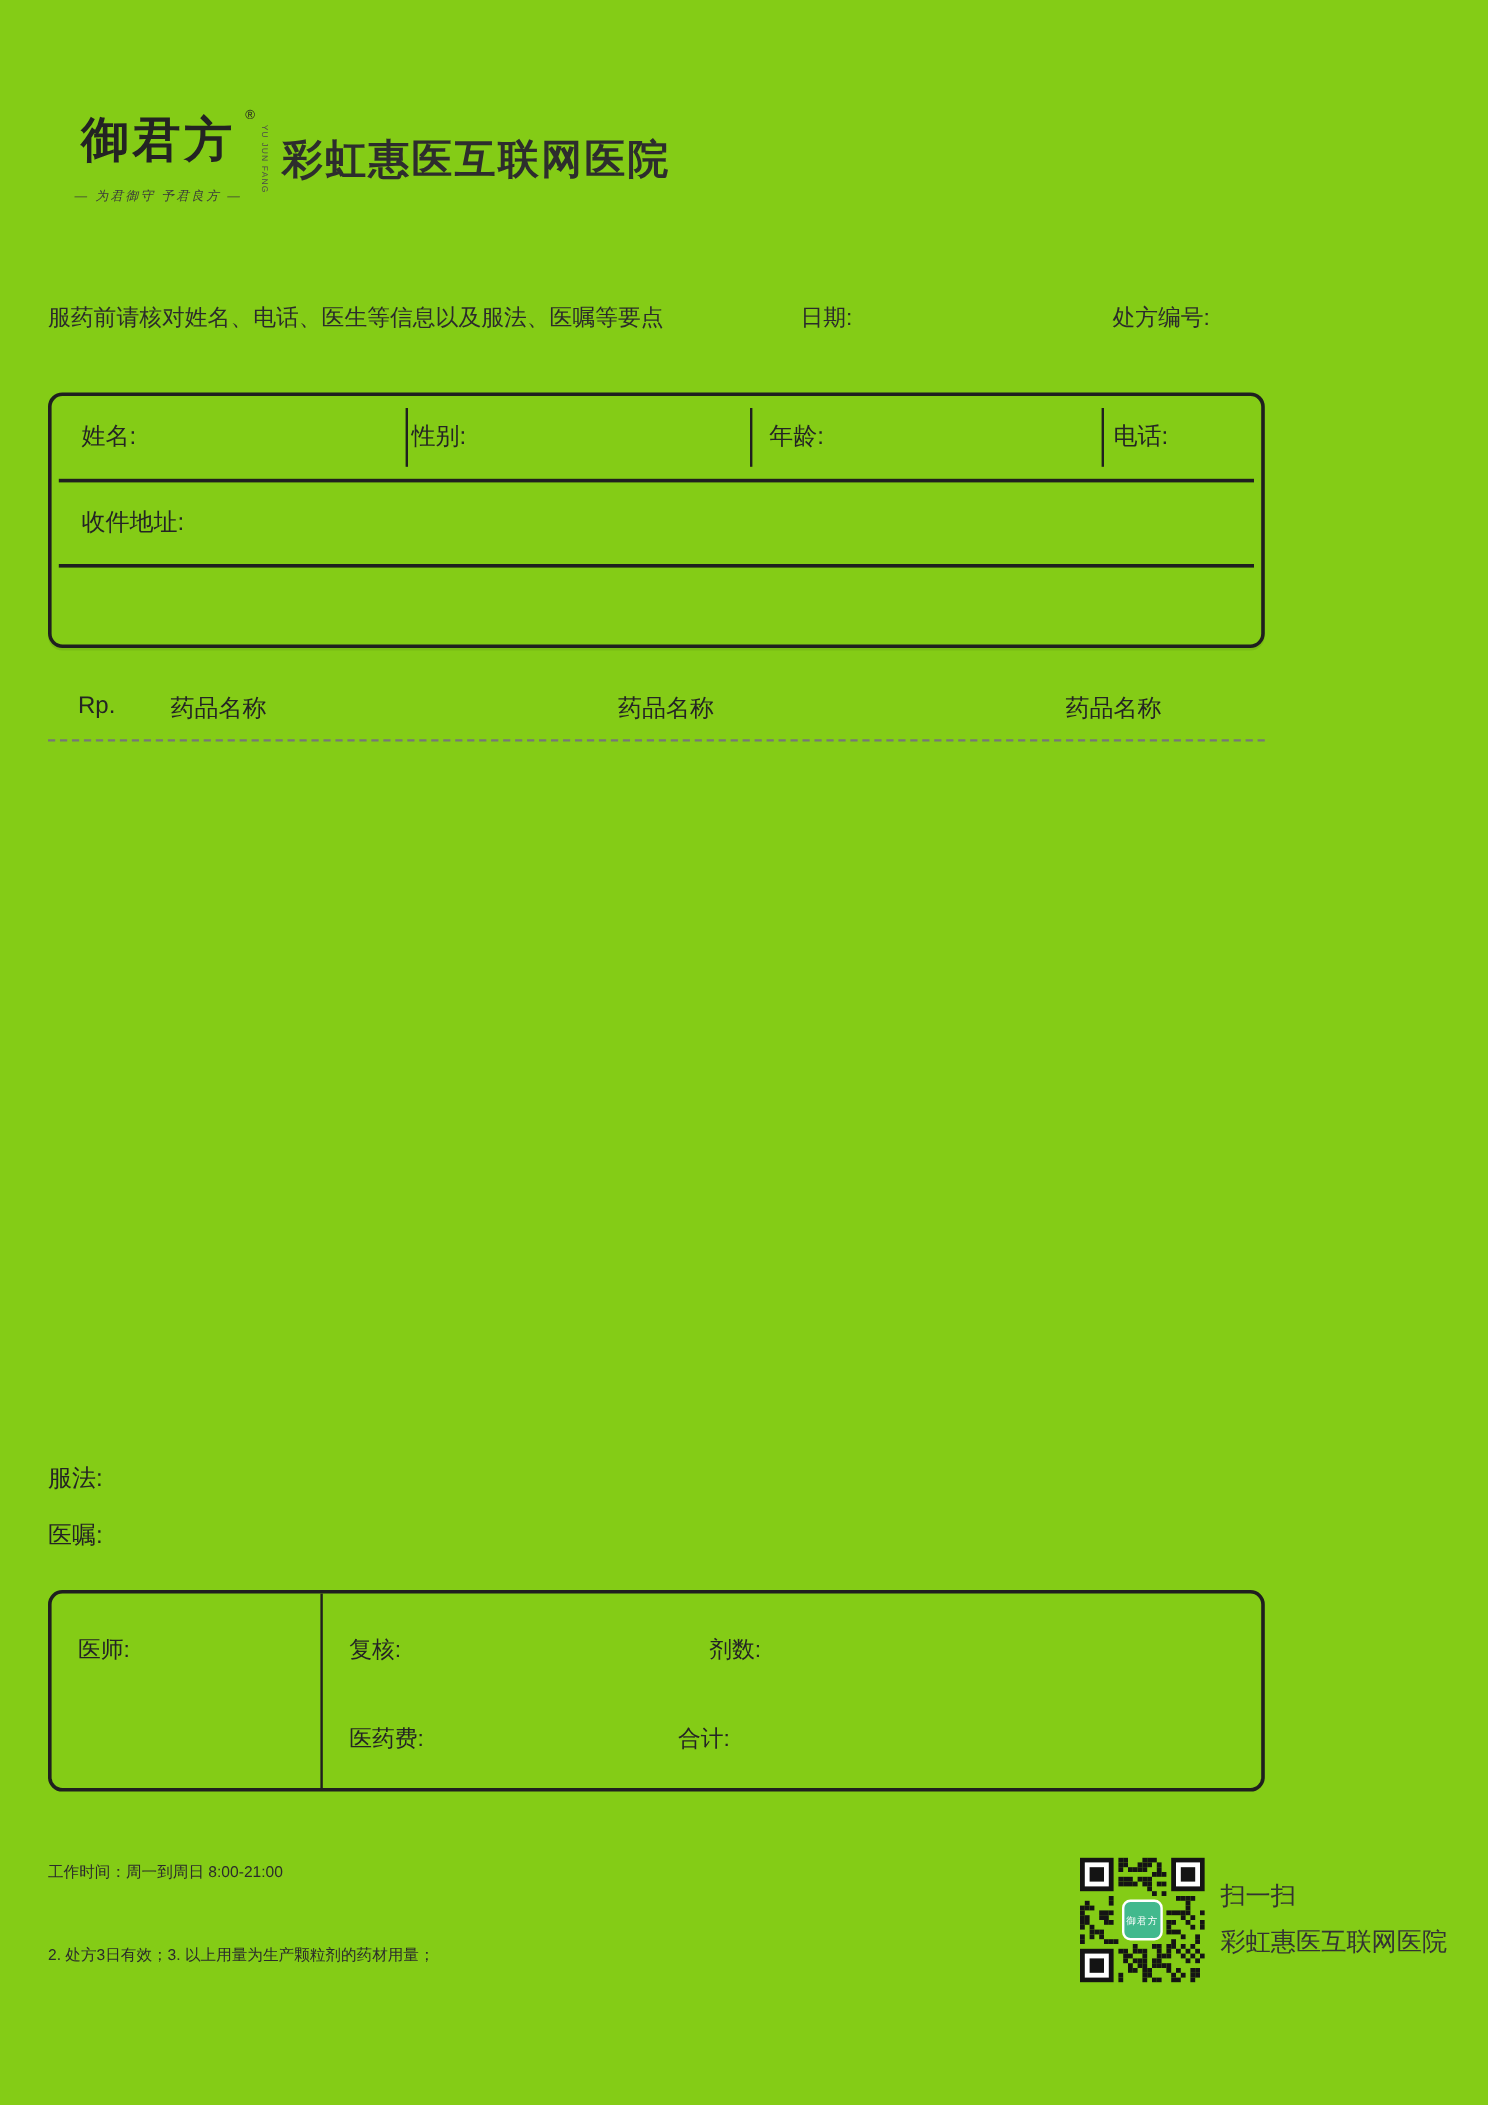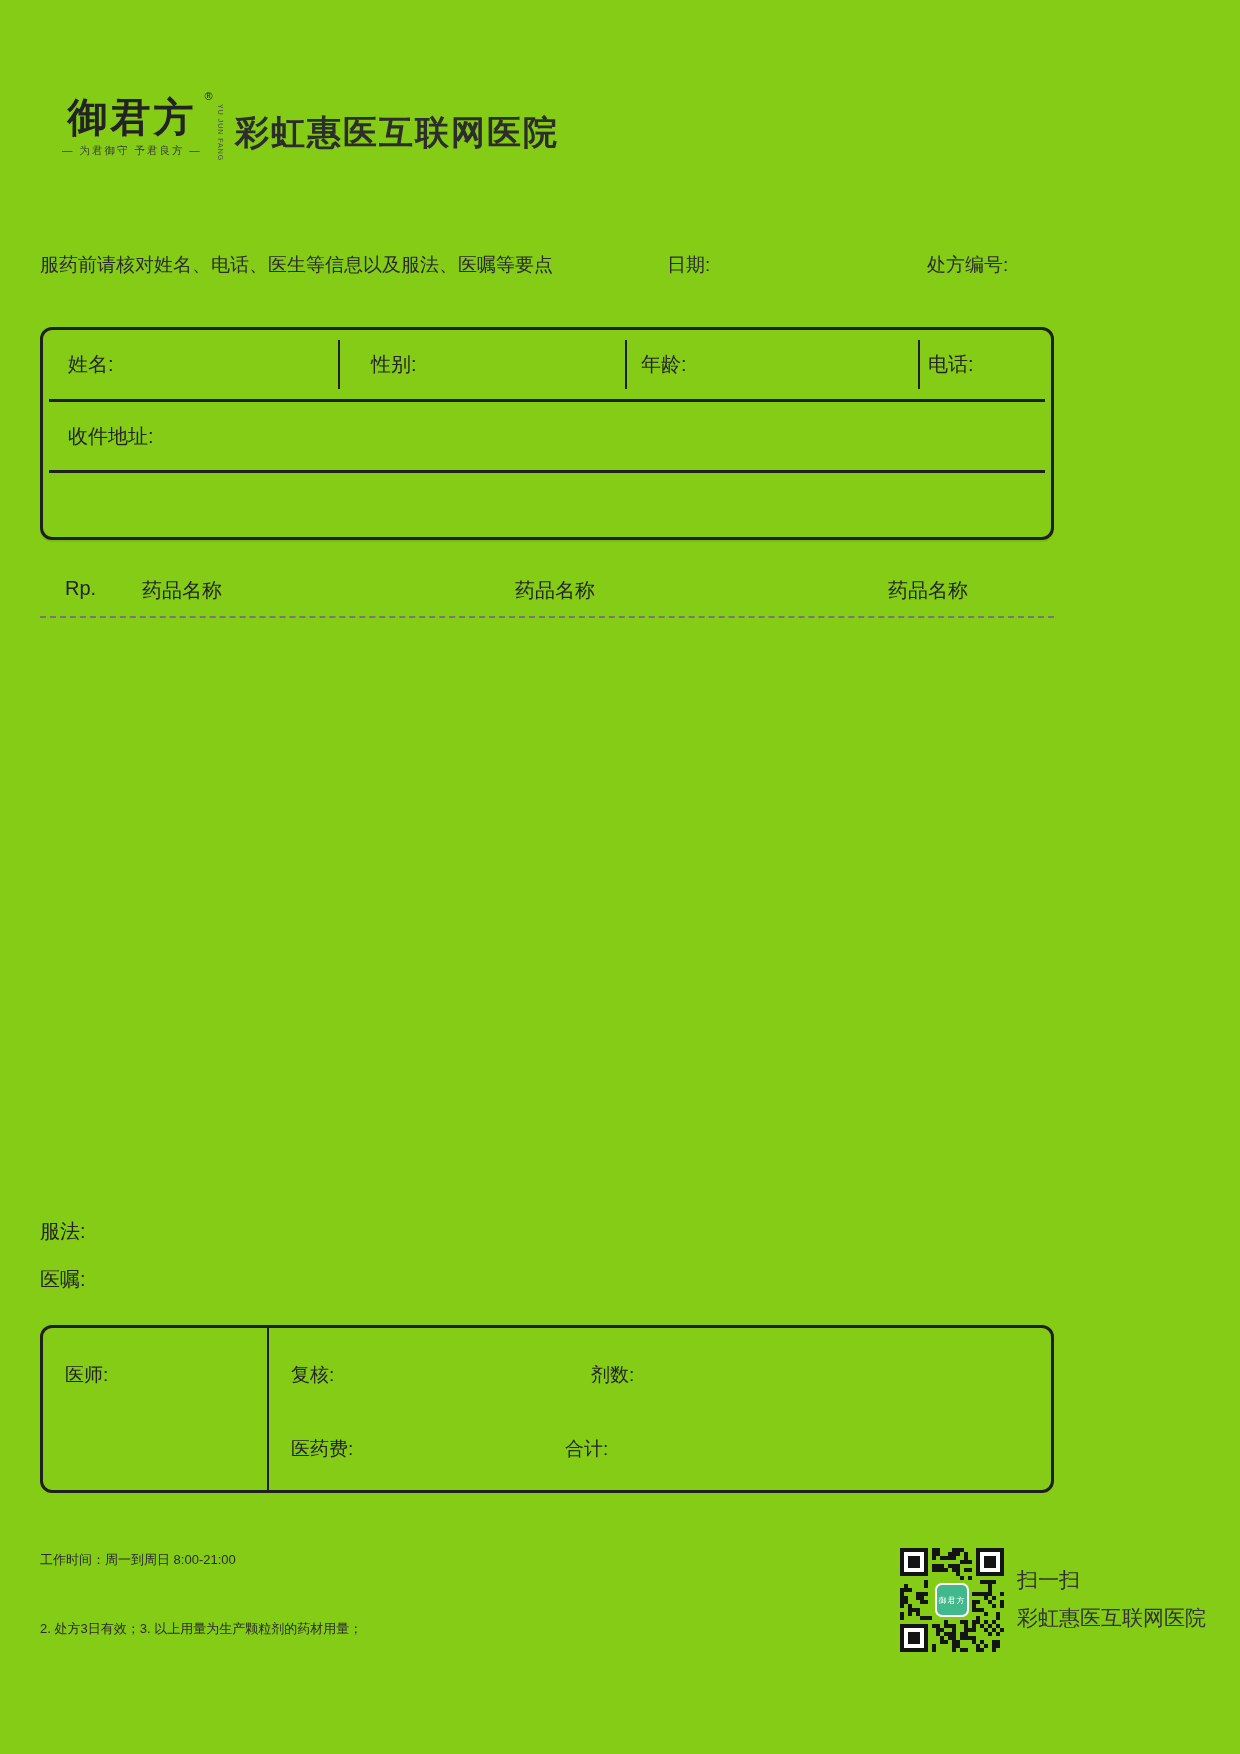--- a/index.html
+++ b/index.html
@@ -15,21 +15,21 @@
   .logo-main {
     font-family:"DejaVu Serif", serif; font-weight:700; font-size:40px;
     letter-spacing:3px; color:#232323; line-height:1.05; white-space:nowrap;
   }
   .logo-reg { position:absolute; top:-6px; right:-16px; font-size:11px; color:#232323; }
   .logo-side {
     position:absolute; right:-27px; top:8px; writing-mode:vertical-rl;
     font-size:7px; letter-spacing:1px; color:#4a4a4a; white-space:nowrap;
   }
   .logo-tagline {
-    margin-top:6px; font-size:10.5px; letter-spacing:2px; color:#3a3a3a; white-space:nowrap;
+    margin-top:19px; font-size:10.5px; letter-spacing:2px; color:#3a3a3a; white-space:nowrap;font-style:italic;
   }
   .hospital-name {
     position:absolute; left:235px; top:110px; font-size:34px; font-weight:900;
     letter-spacing:2px; color:#2d2d2d; white-space:nowrap;
   }
 
   
   .meta-text { position:absolute; font-size:19px; color:#2b2b2b; white-space:nowrap; }
   .notice    { left:40px;  top:252px; }
   .date-lbl  { left:667px; top:252px; }
@@ -114,21 +114,21 @@
   <div class="hospital-name">彩虹惠医互联网医院</div>
 
   <div class="meta-text notice">服药前请核对姓名、电话、医生等信息以及服法、医嘱等要点</div>
   <div class="meta-text date-lbl">日期:</div>
   <div class="meta-text rxno-lbl">处方编号:</div>
 
   <div class="patient-box">
     <div class="row-fields">
       <span class="fl" style="left:25px">姓名:</span>
       <span class="vdiv" style="left:295px"></span>
-      <span class="fl" style="left:328px">性别:</span>
+      <span class="fl" style="left:300px">性别:</span>
       <span class="vdiv" style="left:582px"></span>
       <span class="fl" style="left:598px">年龄:</span>
       <span class="vdiv" style="left:875px"></span>
       <span class="fl" style="left:885px">电话:</span>
     </div>
     <div class="hline"></div>
     <div class="row-address">
       <span class="fl" style="left:25px">收件地址:</span>
     </div>
     <div class="hline"></div>

